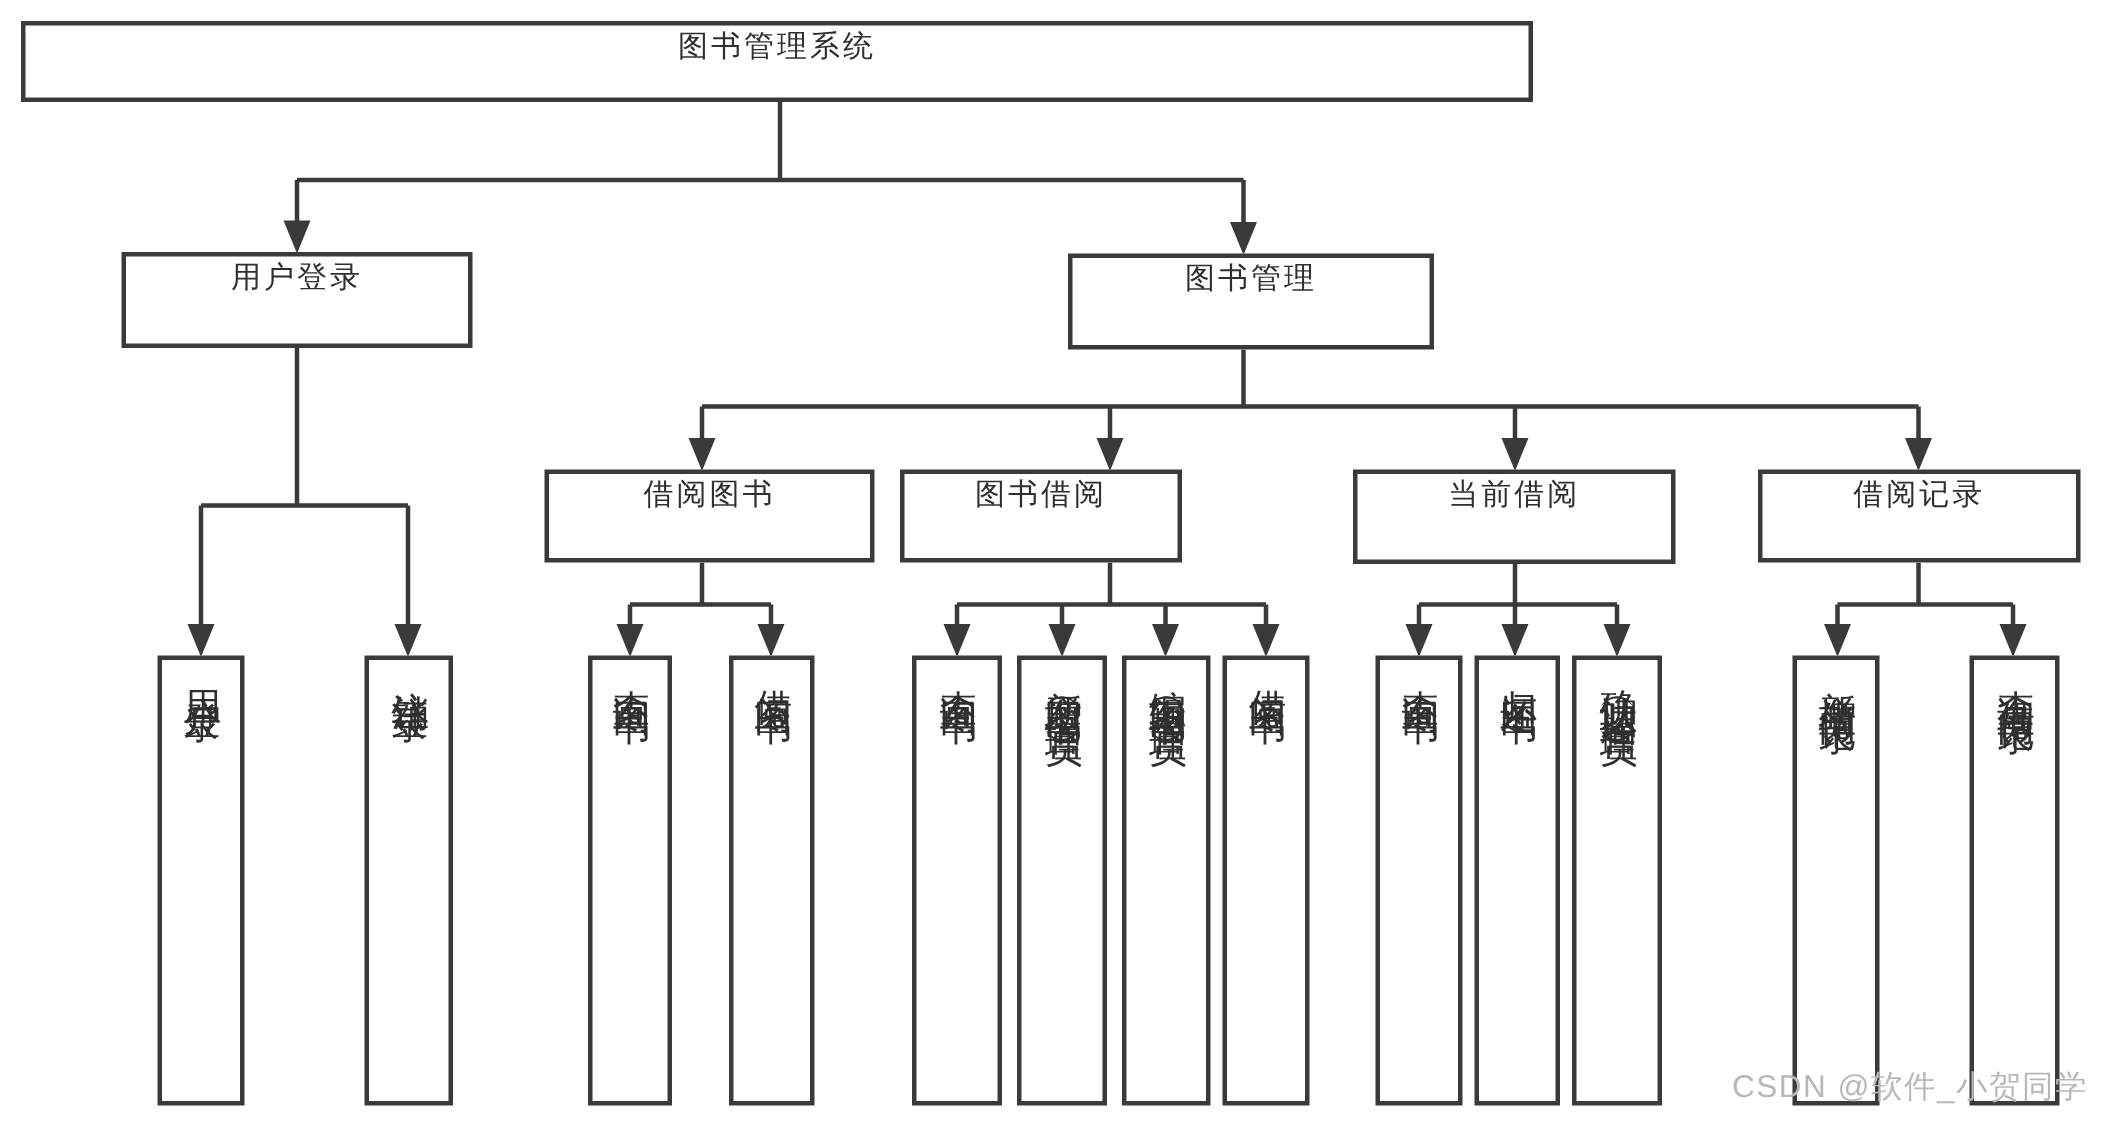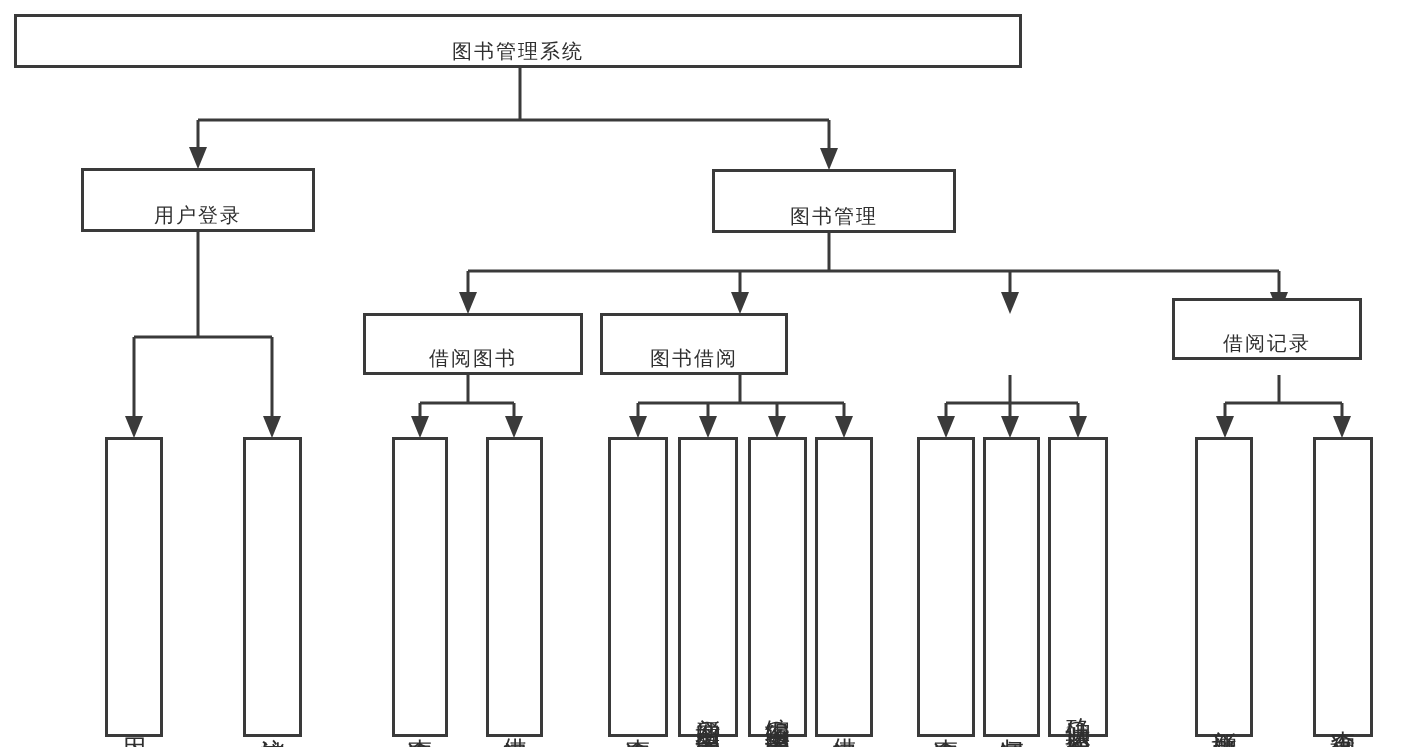--- a/index.html
+++ b/index.html
@@ -23,21 +23,21 @@
   .wires {
     position: absolute;
     left: 0; top: 0;
     color: var(--line);
   }
   .box {
     position: absolute;
     border: 3px solid var(--line);
     background: #fff;
     display: flex;
-    align-items: flex-end;
+    align-items: flex-start;
     justify-content: center;
   }
   .box.h .lbl {
     font-size: 20px;
     letter-spacing: 2px;
     color: var(--text);
     white-space: nowrap;
   }
   .box.v .lbl {
     writing-mode: vertical-rl;
@@ -104,21 +104,24 @@
   <div class="box h" style="left:712px;top:169px;width:244px;height:64px">
     <span class="lbl">图书管理</span>
   </div>
 
   <div class="box h" style="left:363px;top:313px;width:220px;height:62px">
     <span class="lbl">借阅图书</span>
   </div>
   <div class="box h" style="left:600px;top:313px;width:188px;height:62px">
     <span class="lbl">图书借阅</span>
   </div>
-  <div class="box h" style="left:1172px;top:298px;width:190px;height:62px">
+  <div class="box h" style="left:902px;top:313px;width:215px;height:63px">
+    <span class="lbl">当前借阅</span>
+  </div>
+  <div class="box h" style="left:1172px;top:313px;width:215px;height:62px">
     <span class="lbl">借阅记录</span>
   </div>
 
   <div class="box v" style="left:105px;top:437px;width:58px;height:300px">
     <span class="lbl">用户登录</span>
   </div>
   <div class="box v" style="left:243px;top:437px;width:59px;height:300px">
     <span class="lbl">注销登录</span>
   </div>
 
@@ -152,14 +155,15 @@
     <span class="lbl">确认归还（管理员）</span>
   </div>
 
   <div class="box v" style="left:1195px;top:437px;width:58px;height:300px">
     <span class="lbl">新增借阅记录</span>
   </div>
   <div class="box v" style="left:1313px;top:437px;width:60px;height:300px">
     <span class="lbl">查询借阅记录</span>
   </div>
 
+  <div class="watermark">CSDN @软件_小贺同学</div>
 
 </div>
 
 </body></html>

